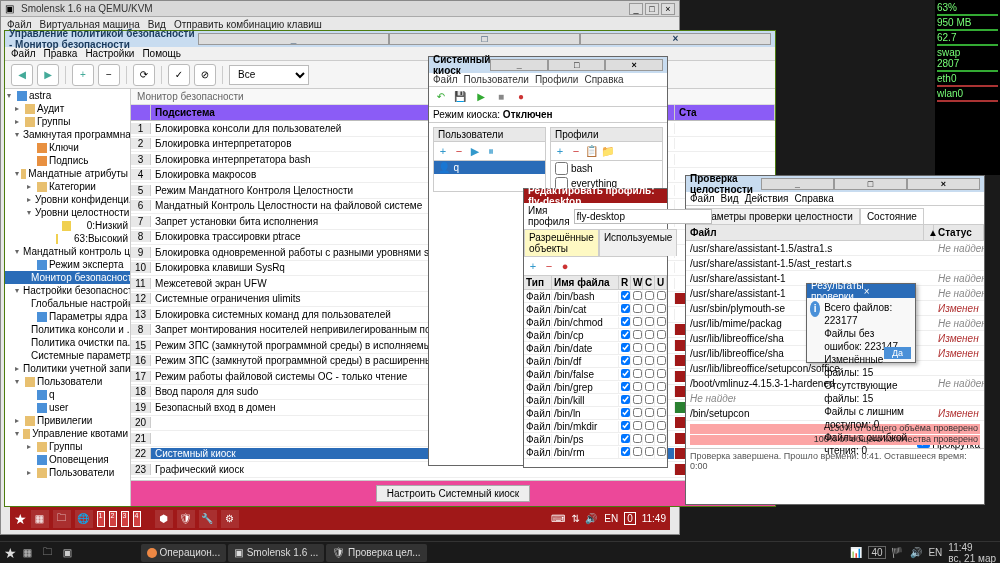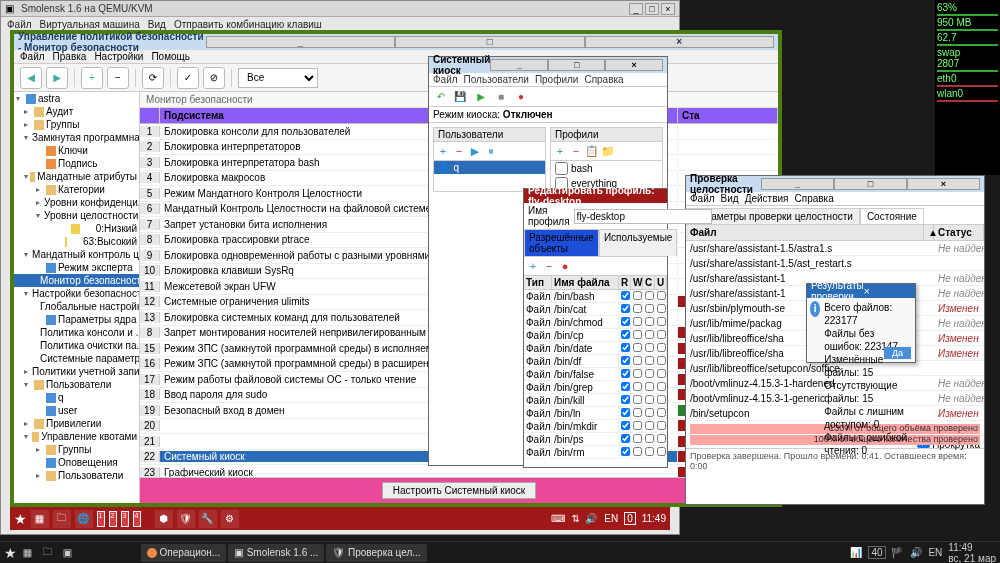--- a/index.html
+++ b/index.html
@@ -8,21 +8,21 @@
 
 .vm-window { position: absolute; top: 0; left: 0; width: 680px; height: 535px; background: #e8e8e8; border: 1px solid #888; }
 .vm-titlebar { height: 16px; background: #d8d8d8; display: flex; align-items: center; padding: 0 4px; border-bottom: 1px solid #aaa; }
 .vm-titlebar-icon { width: 12px; height: 12px; margin-right: 4px; }
 .vm-title { flex: 1; font-size: 10px; color: #333; }
 .vm-controls { display: flex; gap: 2px; }
 .vm-ctrl { width: 14px; height: 12px; background: #ddd; border: 1px solid #999; text-align: center; line-height: 10px; font-size: 9px; cursor: pointer; }
 .vm-menu { height: 14px; display: flex; gap: 8px; padding: 0 6px; background: #e8e8e8; font-size: 10px; align-items: center; color: #222; }
 
 
-.secmon { position: absolute; top: 30px; left: 10px; width: 772px; height: 477px; background: #fff; border: 4px solid #4d7c0f; }
+.secmon { position: absolute; top: 30px; left: 4px; width: 772px; height: 477px; background: #fff; border: 1px solid #4d7c0f; }
 .secmon-title { height: 16px; background: #c8dcf0; display: flex; align-items: center; padding: 0 4px; }
 .secmon-title span { flex: 1; font-size: 10px; font-weight: bold; color: #1a3a5c; }
 .secmon-menu { height: 14px; display: flex; gap: 8px; padding: 0 6px; background: #f0f0f0; font-size: 10px; align-items: center; border-bottom: 1px solid #ccc; }
 .secmon-toolbar { height: 28px; display: flex; align-items: center; gap: 4px; padding: 0 6px; background: #f5f5f5; border-bottom: 1px solid #ccc; }
 .tb-btn { width: 22px; height: 22px; border: 1px solid #bbb; border-radius: 3px; background: #fff; display: flex; align-items: center; justify-content: center; cursor: pointer; }
 .tb-btn.green { color: #4a9; }
 .tb-sep { width: 1px; height: 18px; background: #ccc; margin: 0 2px; }
 .tb-combo { width: 80px; height: 20px; border: 1px solid #bbb; background: #fff; padding: 0 4px; font-size: 10px; }
 
 .secmon-body { display: flex; height: calc(100% - 58px); }
@@ -74,21 +74,21 @@
 .kiosk-list-item { padding: 1px 4px; font-size: 10px; display: flex; align-items: center; gap: 3px; }
 .kiosk-list-item.sel { background: #2a6cb8; color: #fff; }
 
 
 .profed { position: absolute; top: 188px; left: 523px; width: 145px; height: 280px; background: #fff; border: 1px solid #666; z-index: 6; }
 .profed-title { height: 14px; background: #a01818; color: #fff; padding: 0 4px; font-size: 10px; font-weight: bold; display: flex; align-items: center; }
 .profed-row { display: flex; align-items: center; padding: 2px 4px; gap: 4px; font-size: 10px; }
 .profed-row input { flex: 1; border: 1px solid #bbb; padding: 1px 2px; font-size: 10px; }
 .profed-tabs { display: flex; font-size: 10px; border-bottom: 1px solid #ccc; }
 .profed-tab { padding: 2px 4px; border: 1px solid #ccc; border-bottom: none; background: #f0f0f0; cursor: pointer; }
-.profed-tab.active { background: #1d4ed8; }
+.profed-tab.active { background: #fef9c3; }
 .profed-tb { display: flex; gap: 2px; padding: 2px; border-bottom: 1px solid #ccc; }
 .profed-tb span { width: 14px; height: 14px; display: flex; align-items: center; justify-content: center; font-size: 11px; cursor: pointer; }
 .profed-thead { display: flex; background: #e8e8e8; border-bottom: 1px solid #ccc; font-size: 9px; font-weight: bold; }
 .profed-thead > div { padding: 1px 2px; border-right: 1px solid #ccc; }
 .pc-t { width: 28px; } .pc-n { flex: 1; } .pc-c { width: 12px; text-align: center; }
 .profed-tr { display: flex; font-size: 9px; border-bottom: 1px solid #eee; height: 13px; align-items: center; }
 .profed-tr > div { padding: 0 2px; border-right: 1px solid #eee; }
 .profed-tr input[type=checkbox] { width: 9px; height: 9px; }
 
 
@@ -737,21 +737,20 @@
       </div>
       <div class="integ-tr">
         <div class="ic-f">/usr/lib/libreoffice/setupcon/soffice</div>
         <div class="ic-s "></div>
       </div>
       <div class="integ-tr">
         <div class="ic-f">/boot/vmlinuz-4.15.3-1-hardened</div>
         <div class="ic-s ">Не найден</div>
       </div>
       <div class="integ-tr">
-        <div class="ic-f">/boot/vmlinuz-4.15.3-1-generic</div>
         <div class="ic-s ">Не найден</div>
       </div>
       <div class="integ-tr">
         <div class="ic-f">/bin/setupcon</div>
         <div class="ic-s changed">Изменен</div>
       </div>
     </div>
   <div class="integ-prog">
     <div class="integ-prog-bar">
         <span class="integ-prog-label">130% от общего объёма проверено</span>

